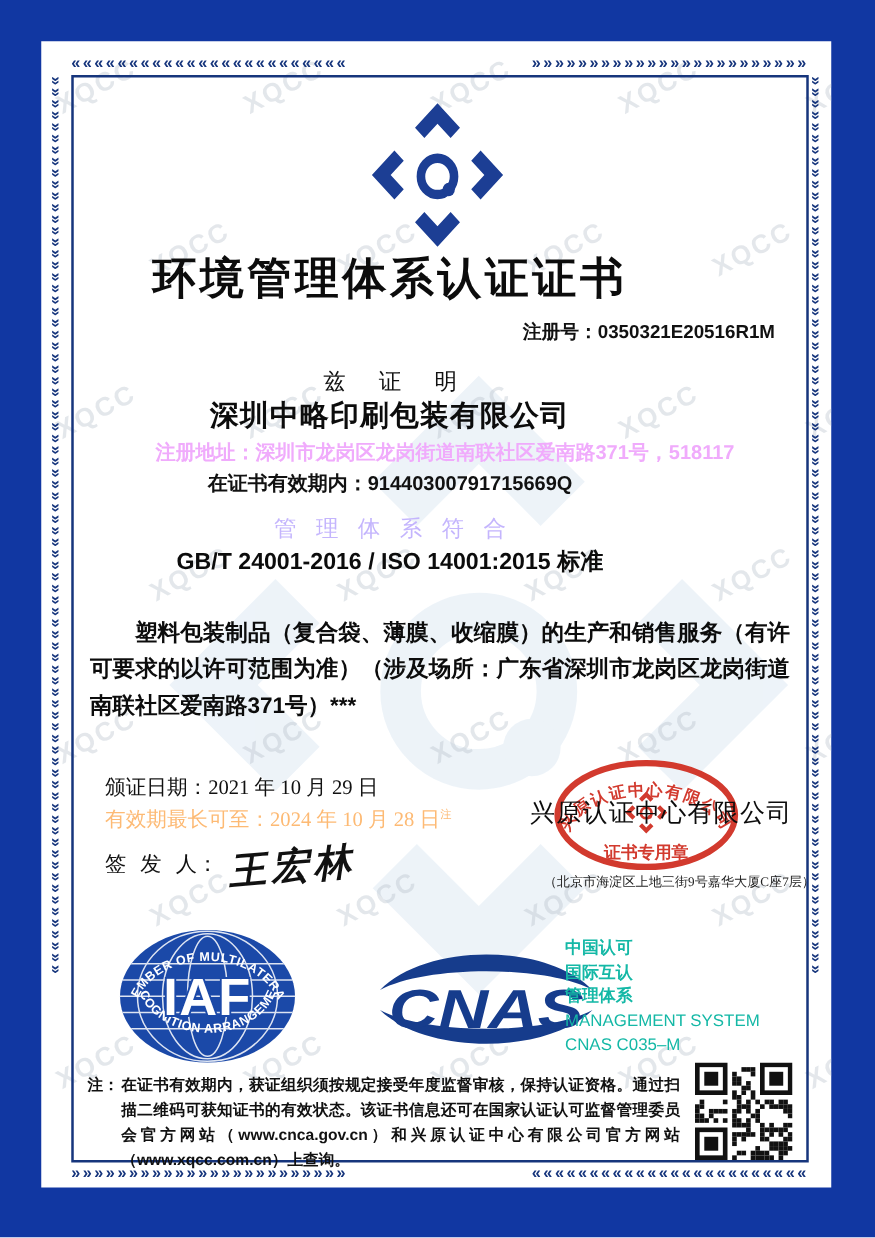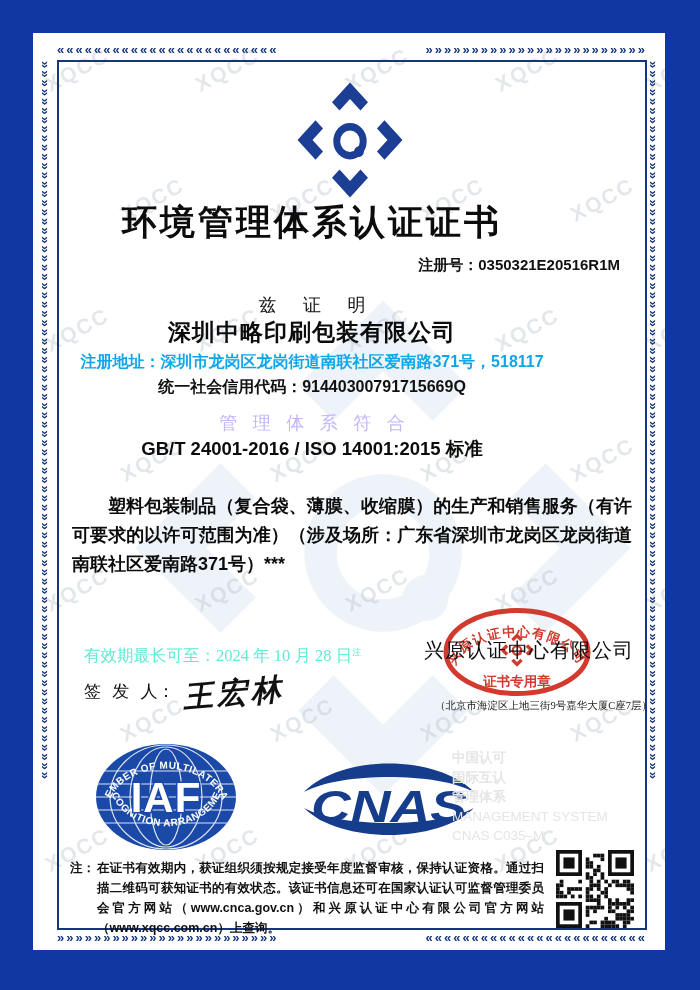--- a/index.html
+++ b/index.html
@@ -18,37 +18,37 @@
   .chev-left{left:52px;top:61px;}
   .chev-right{left:660px;top:61px;}
   .abs{position:absolute;}
   .serif{font-family:"Liberation Serif","DejaVu Serif",serif;}
   .center{left:0;width:624px;text-align:center;}
   .logo-main{left:297px;top:82px;width:106px;height:116px;color:#1c3e94;}
   .title{top:199px;font-size:35px;font-weight:bold;letter-spacing:3px;color:#0c0c0c;}
   .regno{top:256px;right:80px;font-size:15px;font-weight:bold;color:#111;}
   .certify{top:293px;font-size:18px;word-spacing:22px;color:#111;}
   .company{top:317px;font-size:23px;font-weight:bold;color:#0c0c0c;letter-spacing:1px;}
-  .addr{top:352px;font-size:16px;font-weight:bold;color:#0ea5e9;}
+  .addr{top:352px;font-size:16px;font-weight:bold;color:#f0abfc;margin-left:44px;}
   .code{top:377px;font-size:16px;font-weight:bold;color:#111;}
   .conform{top:411px;font-size:18px;word-spacing:11px;color:#c4b5fd;}
   .standard{top:436px;font-size:18.5px;font-weight:bold;color:#0c0c0c;}
   .scope-intro{top:469px;font-size:18px;color:#111;}
   .scope{top:492px;left:72px;width:560px;font-size:18px;font-weight:bold;line-height:29px;text-indent:2em;text-align:justify;color:#0c0c0c;}
   .issue{top:619px;left:84px;font-size:16.5px;color:#111;}
-  .expiry{top:645px;left:84px;font-size:16.5px;color:#5eead4;}
+  .expiry{top:645px;left:84px;font-size:16.5px;color:#fdba74;}
   .expiry sup{font-size:9px;}
   .signer{top:673px;left:84px;font-size:17px;word-spacing:7px;color:#111;}
   .sig{display:inline-block;font-size:30px;font-weight:bold;transform:rotate(-5deg) skewX(-14deg);margin-left:10px;vertical-align:-6px;letter-spacing:4px;}
   .seal-svg{left:442px;top:607px;width:150px;height:90px;}
   .issuer-name{left:419px;top:637px;width:220px;text-align:center;font-size:20px;color:#0c0c0c;letter-spacing:1px;}
   .issuer-addr{left:402px;top:699px;width:250px;text-align:right;font-size:10.5px;color:#222;}
   .iaf-svg{left:92px;top:740px;width:148px;height:114px;}
   .cnas-svg{left:296px;top:752px;width:186px;height:94px;}
-  .accr{left:452px;top:748px;font-size:13.5px;line-height:19.5px;color:#e5e5e5;}
+  .accr{left:452px;top:748px;font-size:13.5px;line-height:19.5px;color:#14b8a6;}
   .accr .cn{font-weight:bold;}
   .note{left:70px;top:858px;width:474px;display:flex;font-size:12.5px;font-weight:bold;line-height:20px;color:#111;}
   .note .lab{flex:0 0 27px;}
   .note .txt{flex:1;text-align:justify;}
   .qr{left:556px;top:850px;width:78px;height:78px;background:#fff;}
 </style>
 </head>
 <body>
 
 <svg width="0" height="0" style="position:absolute">
@@ -125,25 +125,26 @@
 
   <div class="abs center title">环境管理体系认证证书</div>
 
   <div class="abs regno">
     <span>注册号：</span><span>0350321E20516R1M</span>
   </div>
 
   <div class="abs center company">深圳中略印刷包装有限公司</div>
   <div class="abs center serif certify">兹 证 明</div>
   <div class="abs center addr">注册地址：深圳市龙岗区龙岗街道南联社区爱南路371号，518117</div>
-  <div class="abs center code">统一社会信用代码：91440300791715669Q</div>
+  <div class="abs center code">在证书有效期内：91440300791715669Q</div>
   <div class="abs center serif conform">管 理 体 系 符 合</div>
   <div class="abs center standard">GB/T 24001-2016 / ISO 14001:2015 标准</div>
   <div class="abs scope">塑料包装制品（复合袋、薄膜、收缩膜）的生产和销售服务（有许可要求的以许可范围为准）（涉及场所：广东省深圳市龙岗区龙岗街道南联社区爱南路371号）***</div>
 
+  <div class="abs serif issue">颁证日期：2021 年 10 月 29 日</div>
   <div class="abs serif expiry">
     <span>有效期最长可至：2024 年 10 月 28 日</span><sup>注</sup>
   </div>
   <div class="abs serif signer">
     <span>签 发 人：</span><span class="sig serif">王宏林</span>
   </div>
 
   <svg class="abs seal-svg" viewBox="0 0 150 90">
     <ellipse cx="75" cy="45" rx="71" ry="41.5" fill="none" stroke="#d23a2e" stroke-width="5"></ellipse>
     <path id="sealArc" d="M 14,57 A 62,34 0 0 1 136,57" fill="none"></path>

